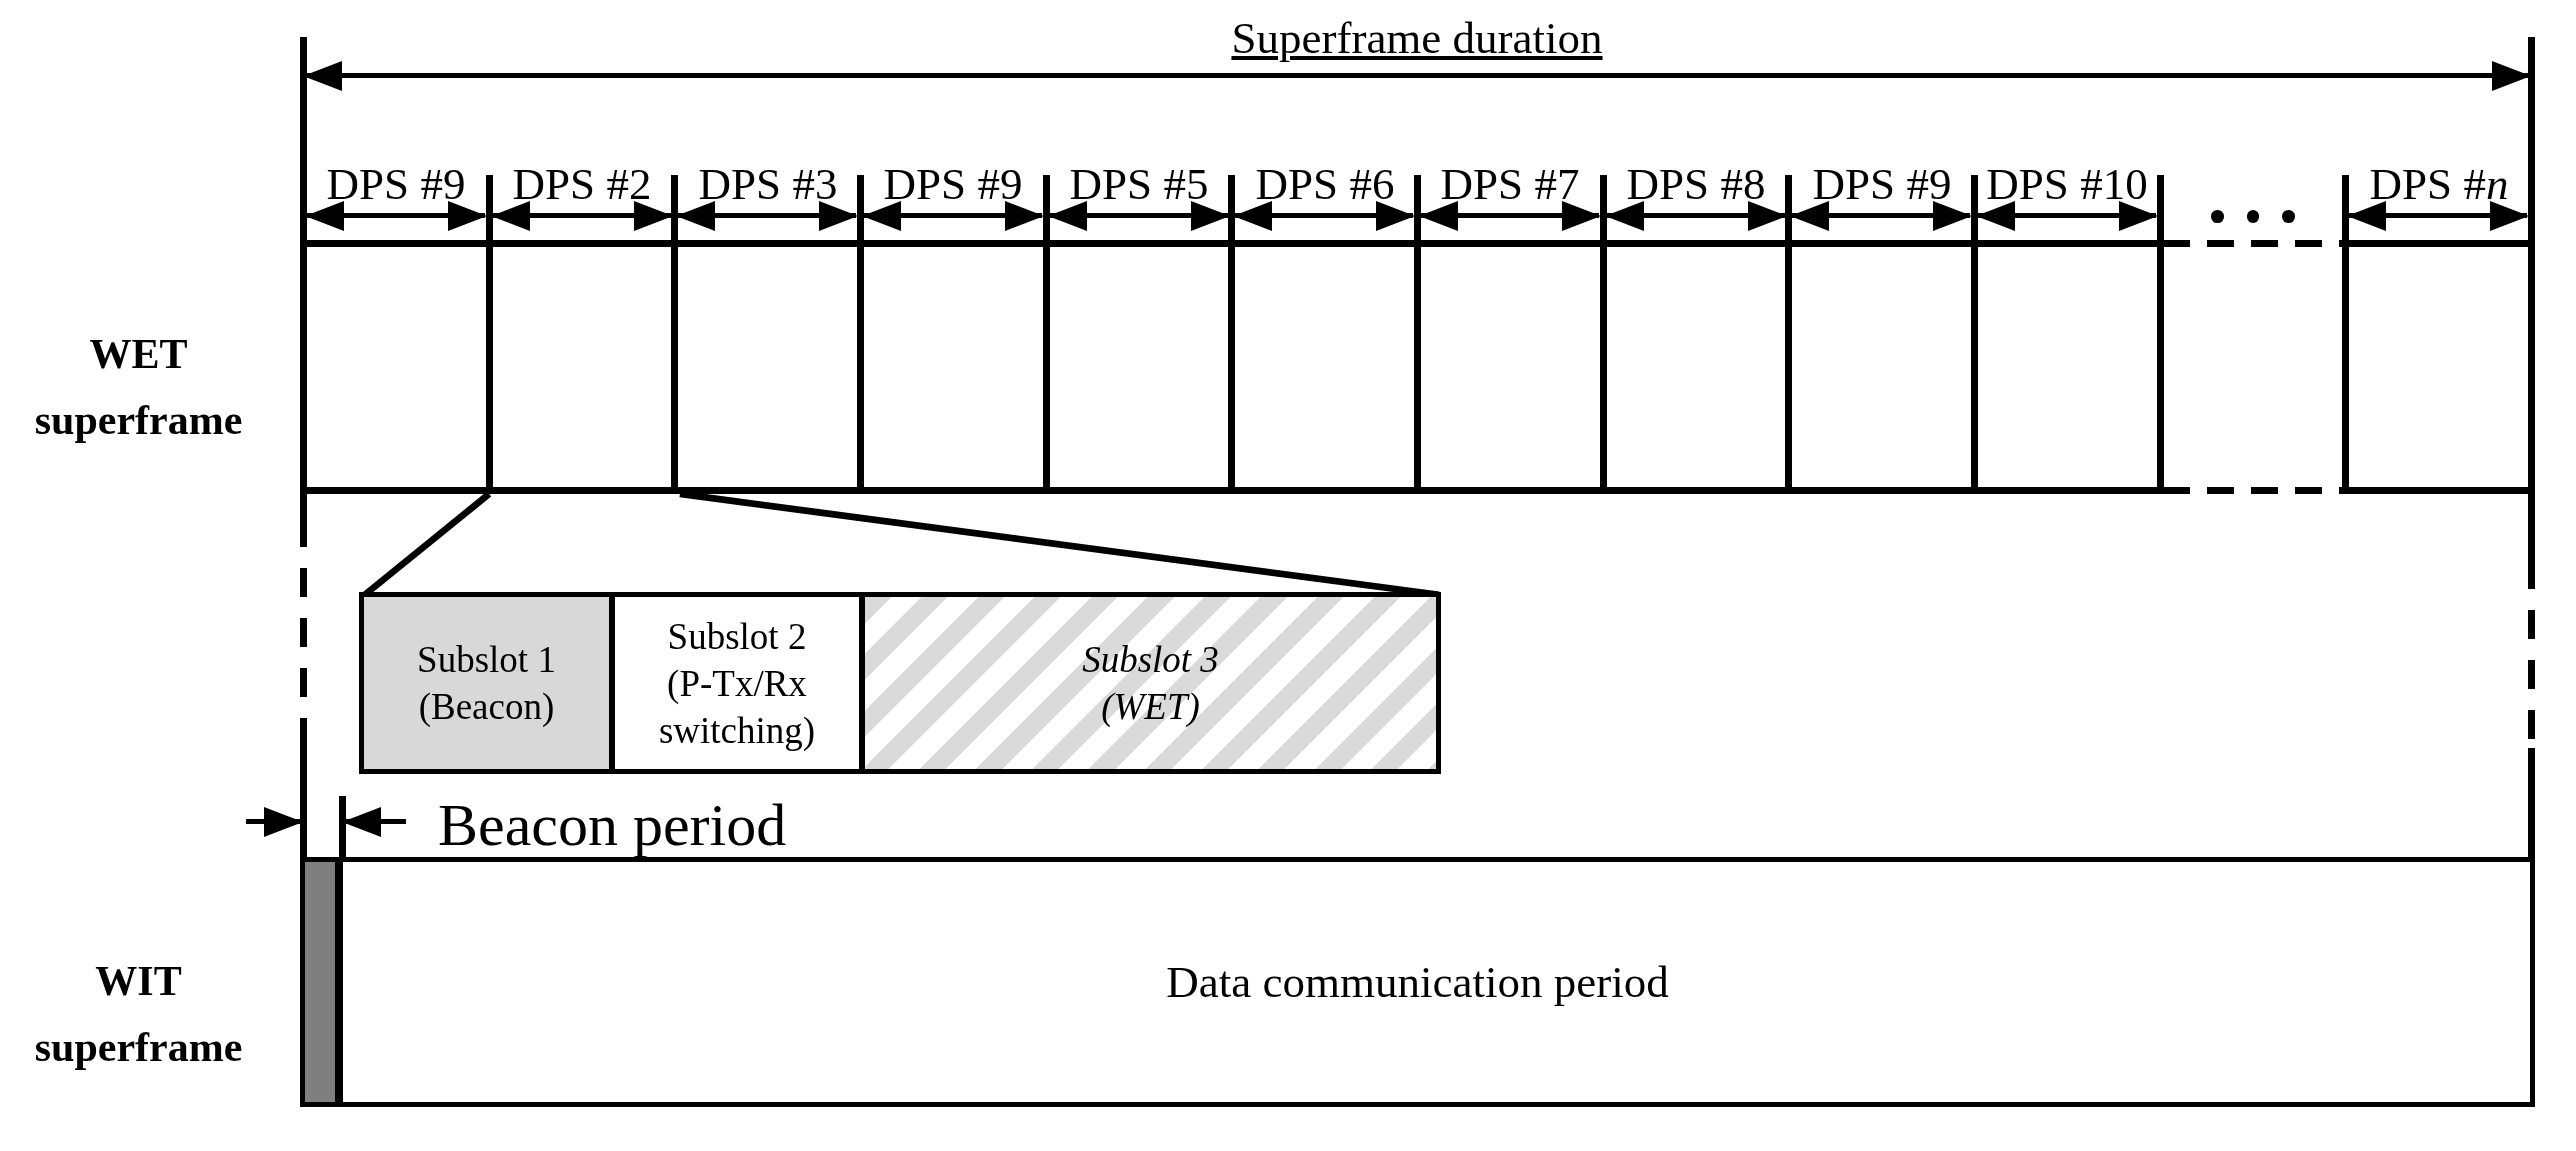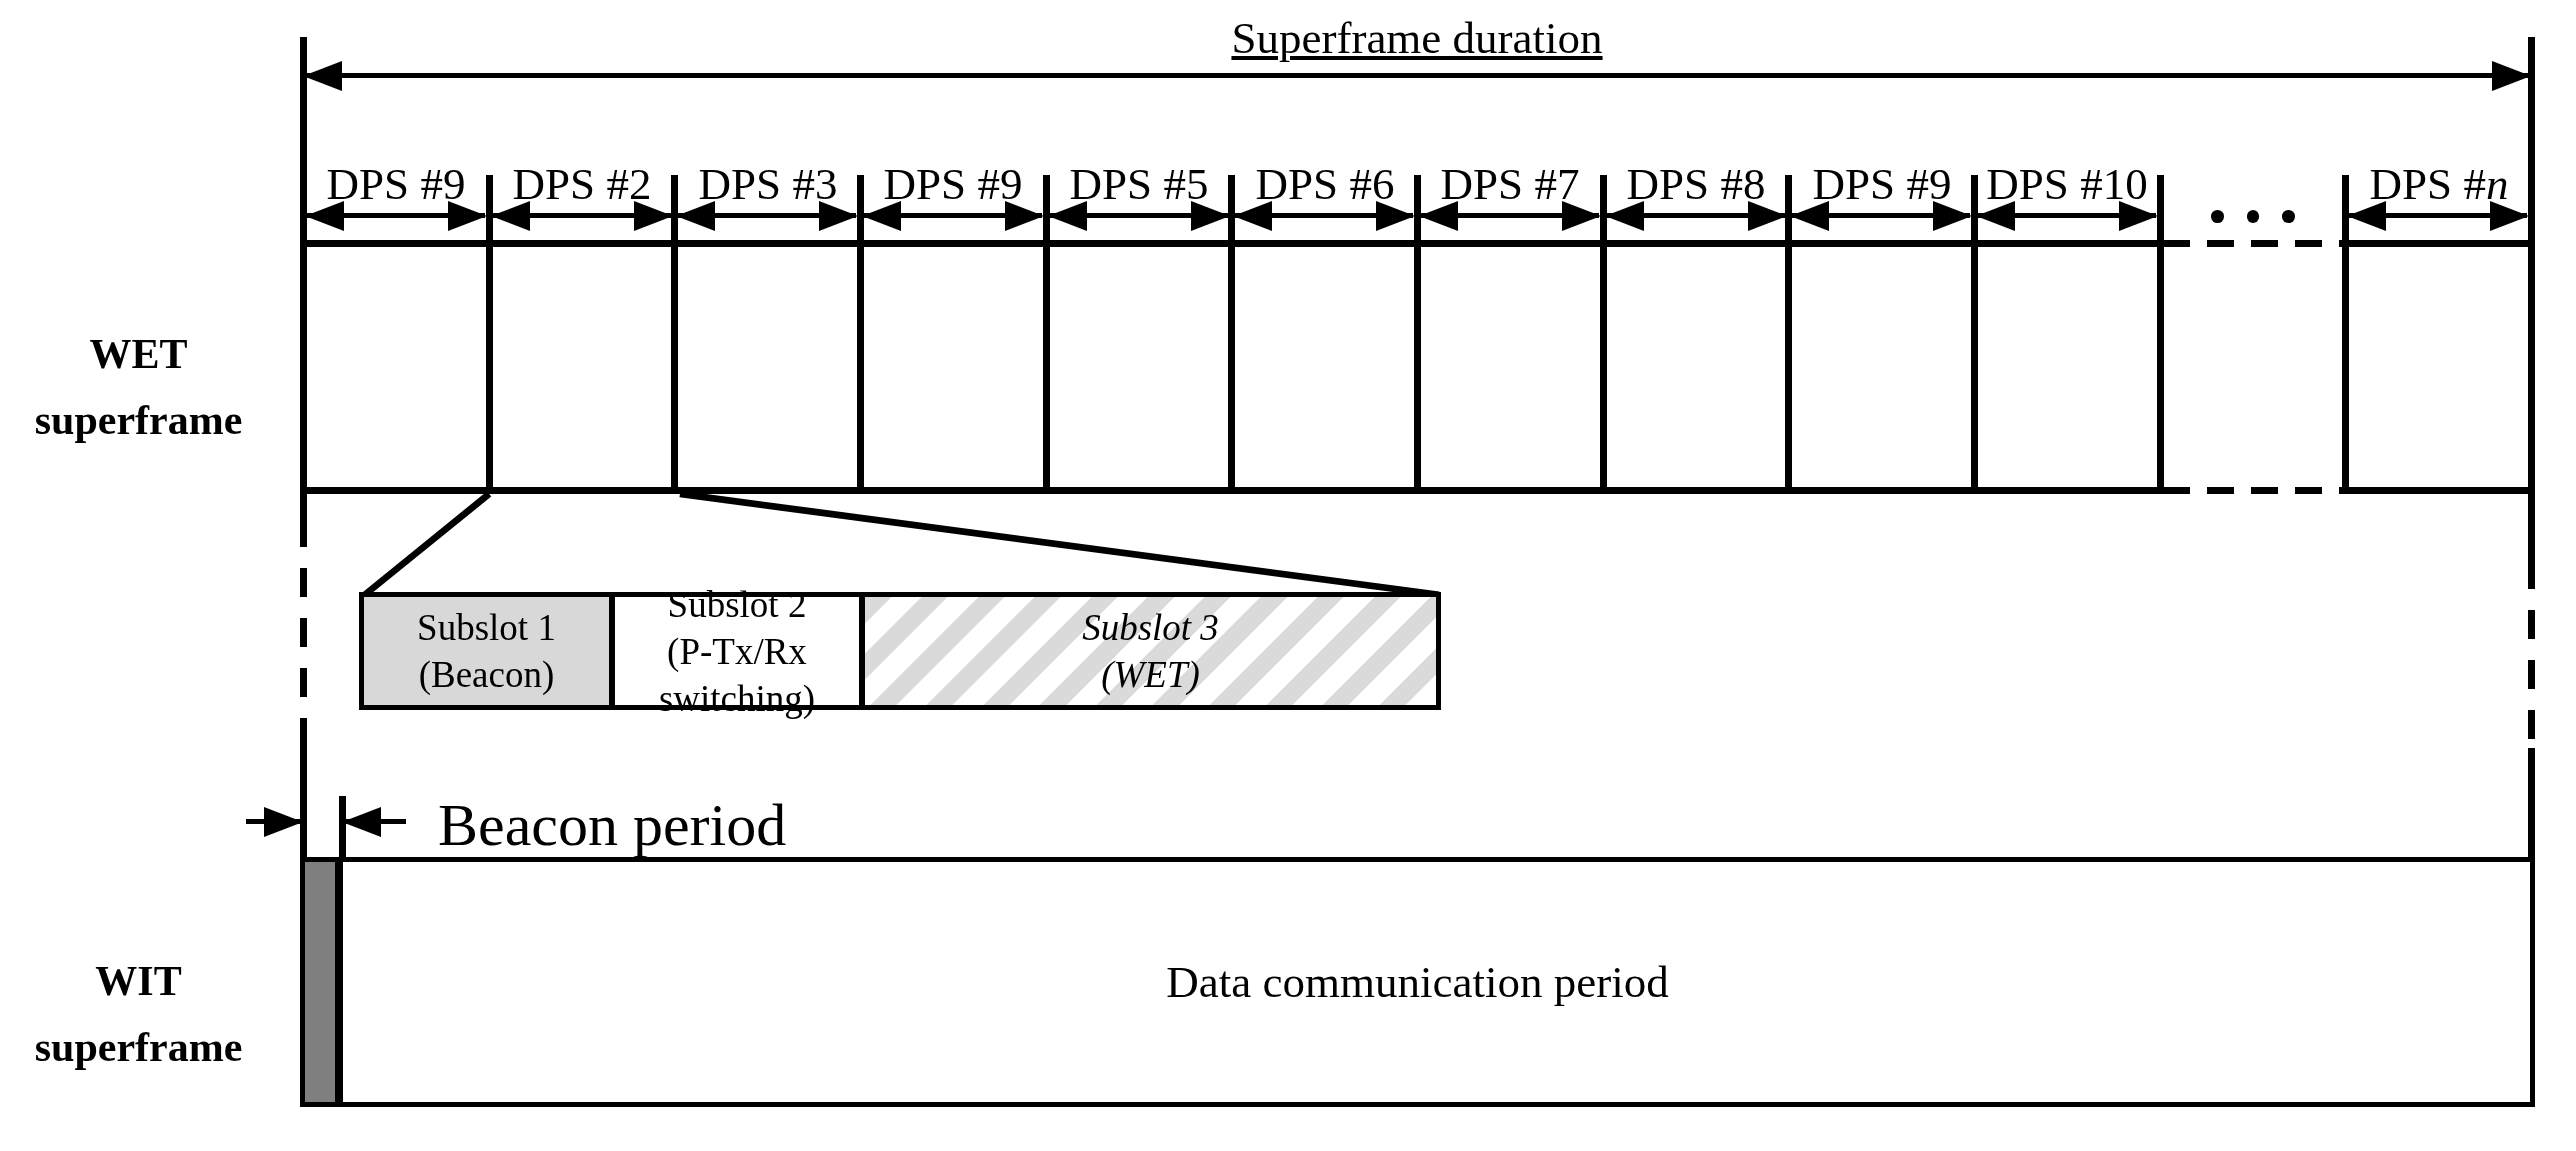--- a/index.html
+++ b/index.html
@@ -31,21 +31,21 @@
                text-align:center; font-size:45px; white-space:nowrap; }
   .side-label { position:absolute; left:0; width:277px; text-align:center;
                 font-weight:bold; font-size:42px; line-height:66px; }
   .side-label span { display:block; }
   .beacon-label { position:absolute; left:418px; top:803px; font-size:60px; line-height:45px; white-space:nowrap;margin-left:20px; }
   
   .dots { position:absolute; top:205px; height:23.5px; display:flex; align-items:center;
           justify-content:center; gap:23px; }
   .dot  { width:12.6px; height:12.6px; border-radius:50%; background:#000; }
   
-  .subslot-box { position:absolute; left:359px; top:592px; width:1082px; height:118px;
+  .subslot-box { position:absolute; left:359px; top:592px; width:1082px; height:182px;
                  border:5.9px solid #000; box-sizing:border-box; display:flex; }
   .subslot { display:flex; align-items:center; justify-content:center; text-align:center;
              font-size:37px; line-height:47px; }
   .subslot .lines span { display:block; }
   .sub1 { flex:0 0 251px; border-right:6.7px solid #000; box-sizing:border-box; }
   .sub2 { flex:0 0 250px; border-right:6.7px solid #000; box-sizing:border-box; background:#fff; }
   .sub3 { flex:1 1 auto;font-style:italic; }
   
   .wit-box { position:absolute; left:300px; top:857px; width:2235px; height:250px;
              border:5.9px solid #000; box-sizing:border-box; }

